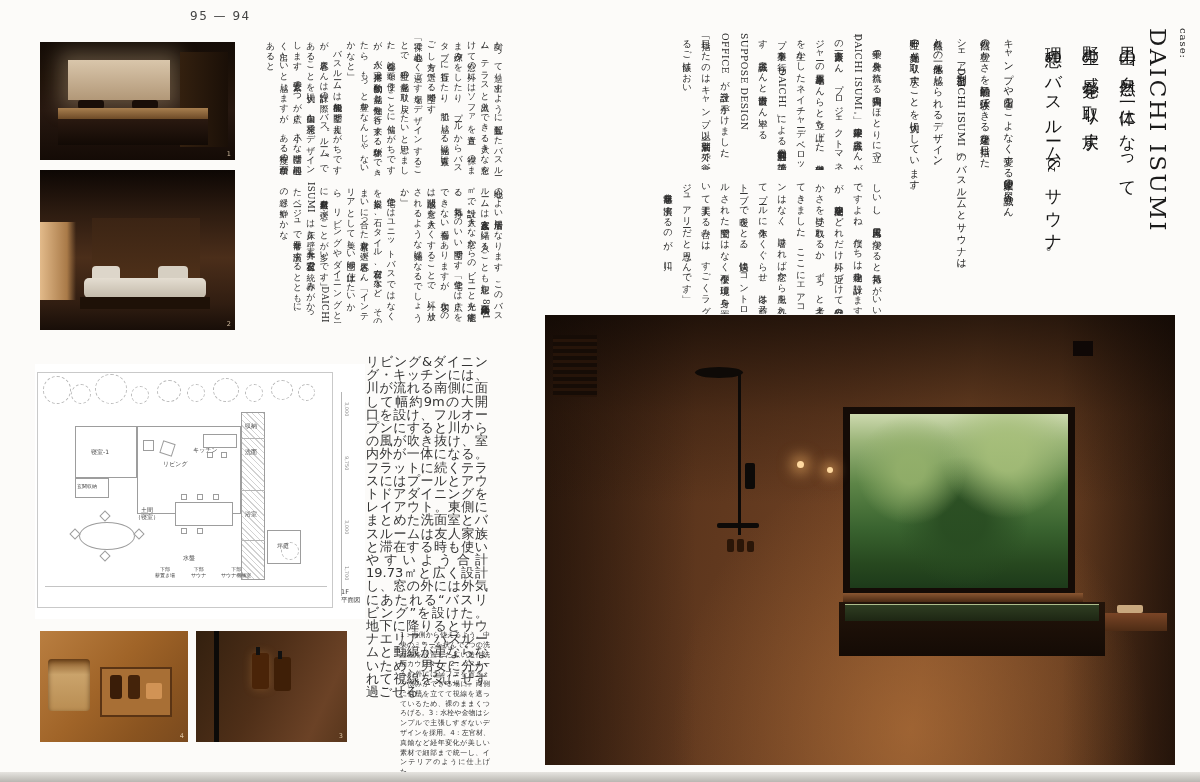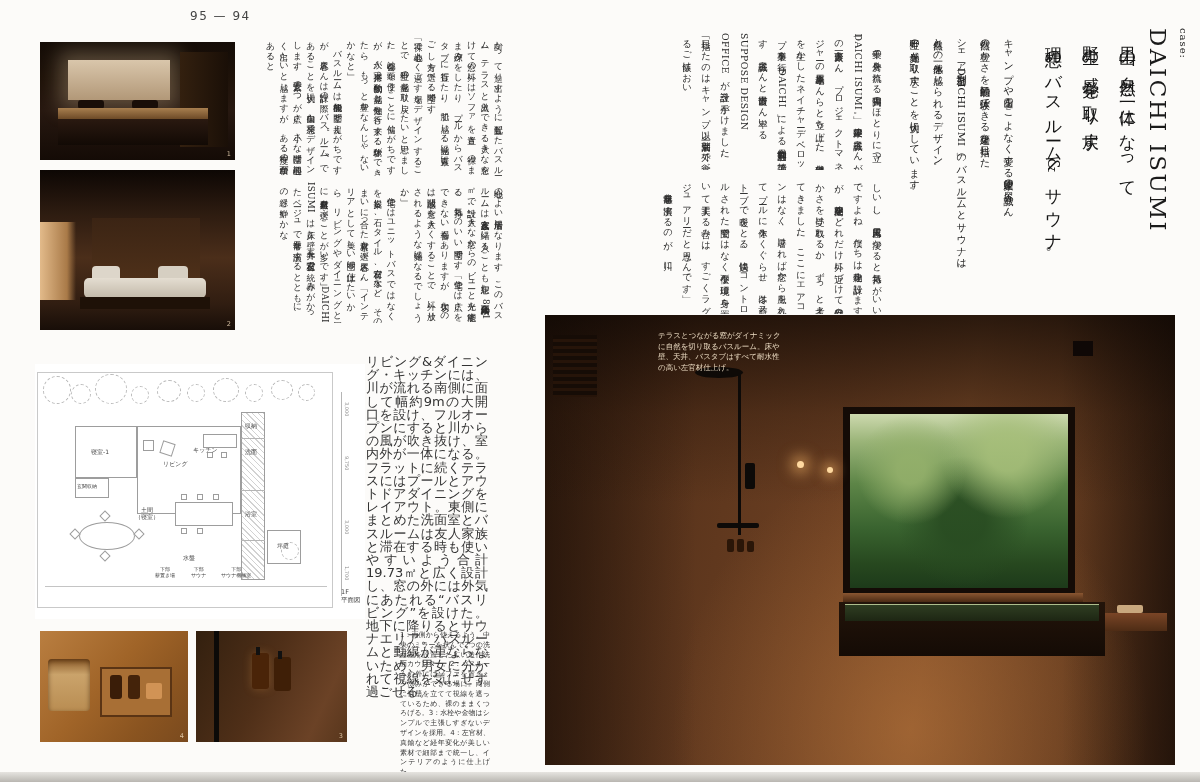--- a/index.html
+++ b/index.html
@@ -248,20 +248,18 @@
 
     <div class="pel" style="left:150px;top:52px;width:48px;height:11px;border-radius:50%;background:#0e0a07;"></div>
     <div class="pel" style="left:172px;top:58px;width:24px;height:3px;background:#0e0a07;"></div>
     <div class="pel" style="left:193px;top:58px;width:3px;height:162px;background:#0d0a08;"></div>
     <div class="pel" style="left:172px;top:208px;width:42px;height:5px;border-radius:2px;background:#0d0a08;"></div>
     <div class="pel" style="left:200px;top:148px;width:10px;height:26px;border-radius:2px;background:#0d0a08;"></div>
     <div class="pel" style="left:182px;top:224px;width:7px;height:13px;border-radius:2px;background:#2a1608;"></div>
     <div class="pel" style="left:192px;top:224px;width:7px;height:13px;border-radius:2px;background:#2a1608;"></div>
     <div class="pel" style="left:202px;top:226px;width:7px;height:11px;border-radius:2px;background:#2a1608;"></div>
 
-    <div class="cap" style="left:113px;top:16px;width:124px;font-size:7.5px;line-height:10.6px;
-         color:#ecdcc3;text-align:left;">テラスとつながる窓がダイナミックに自然を切り取るバスルーム。床や壁、天井、バスタブはすべて耐水性の高い左官材仕上げ。</div>
   </div>
 
   <div class="abs" style="left:0;top:772px;width:1200px;height:10px;
        background:linear-gradient(180deg,#e6e4e0,#b9b6b1);"></div>
 
 </div>
 
 </body></html>

